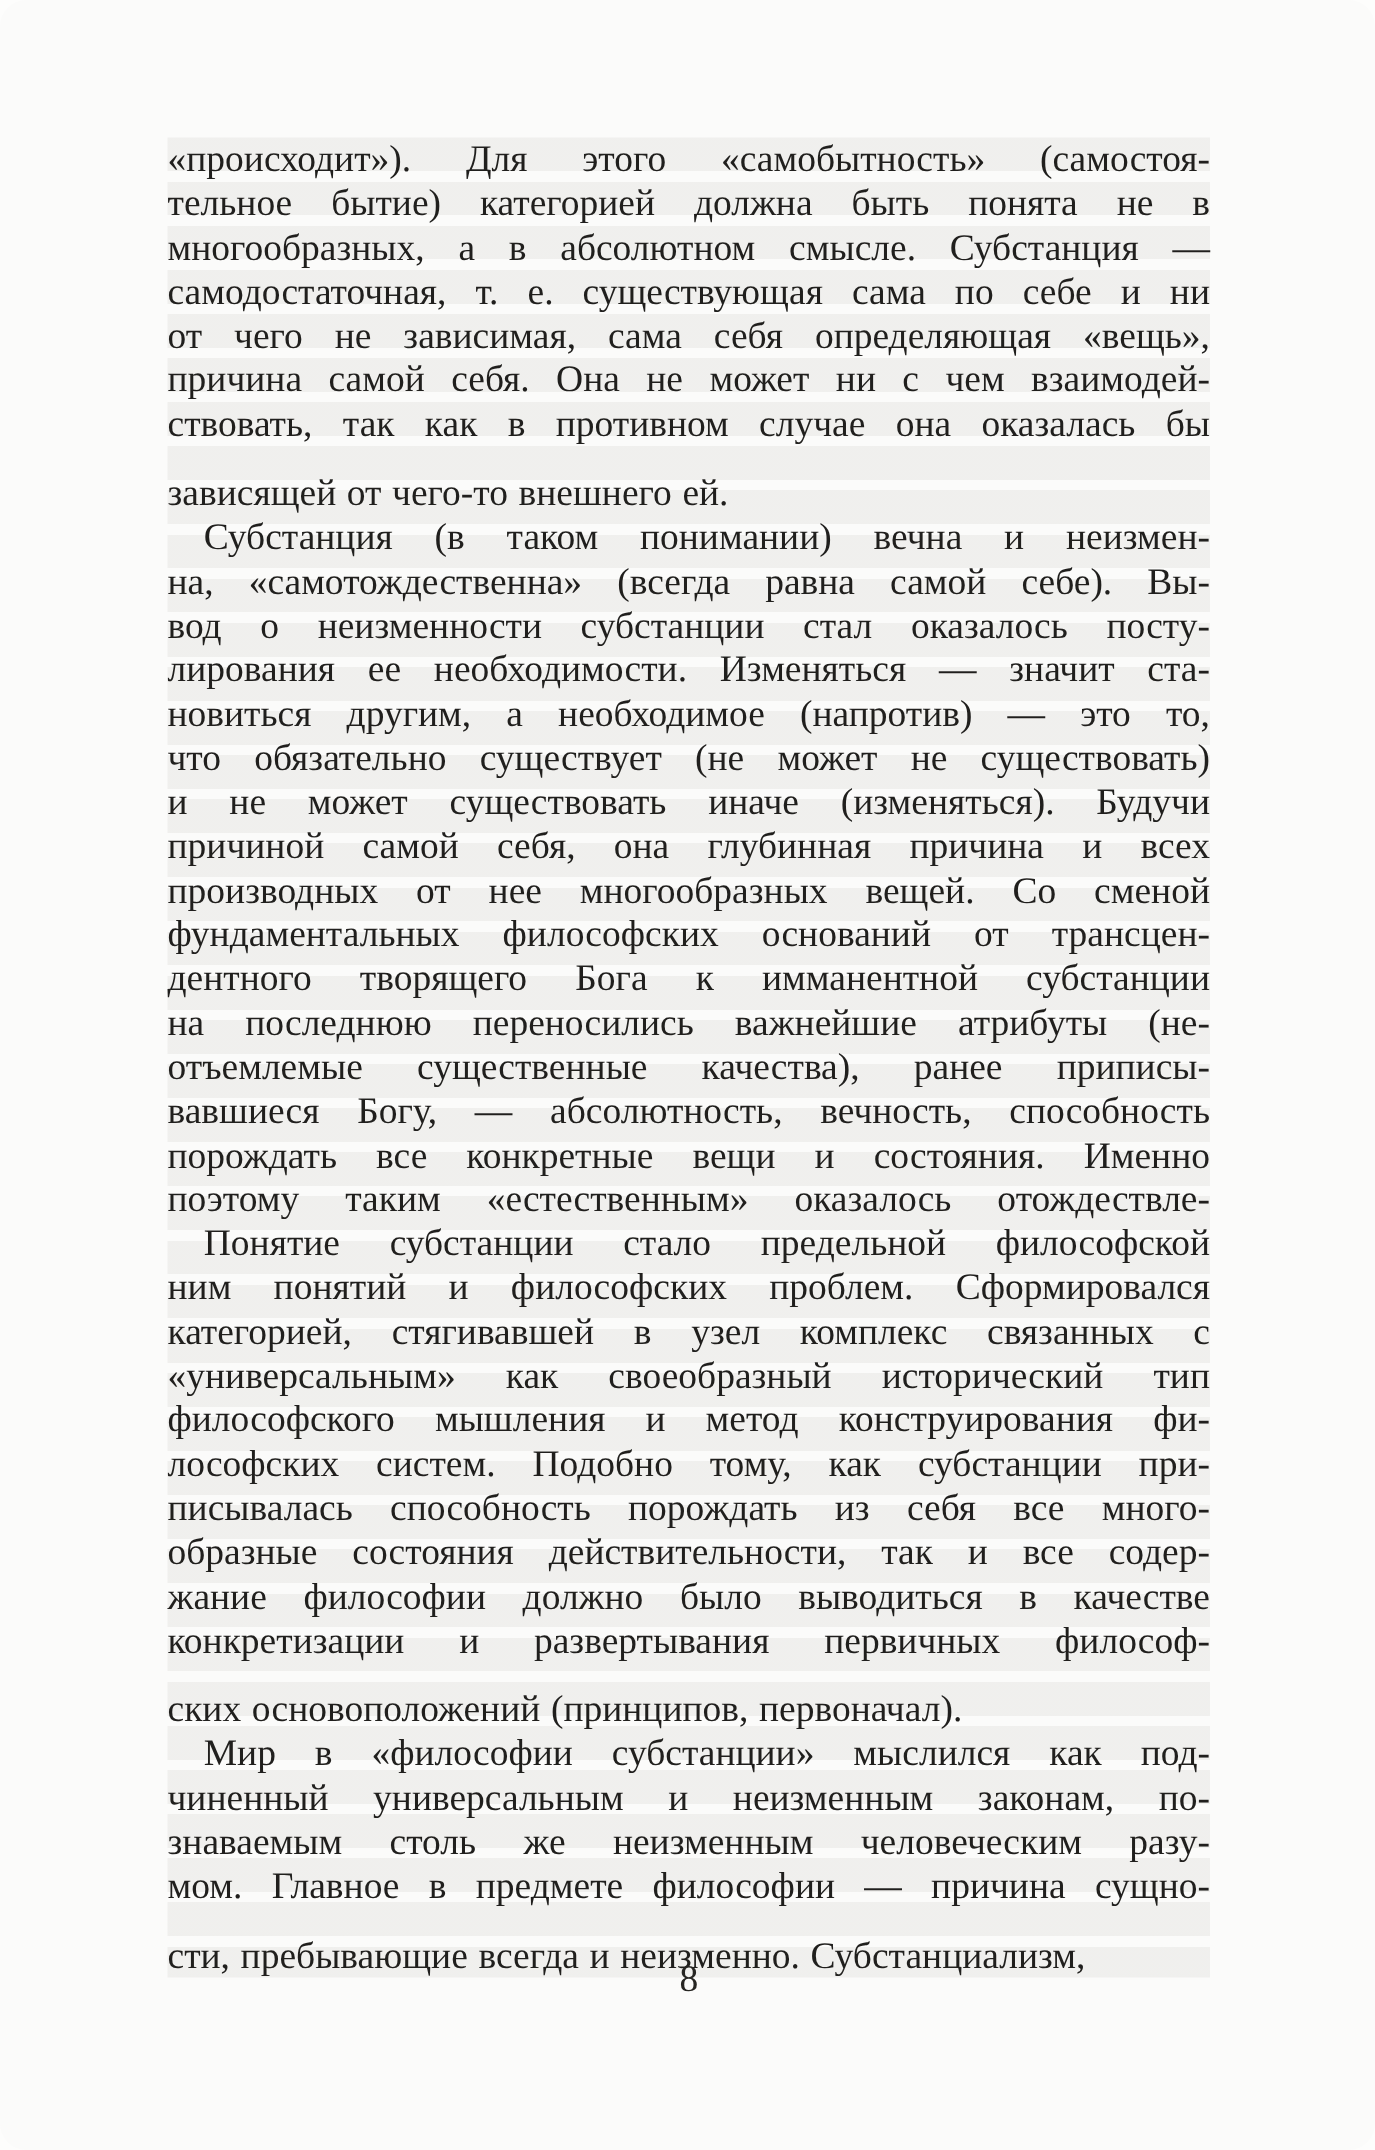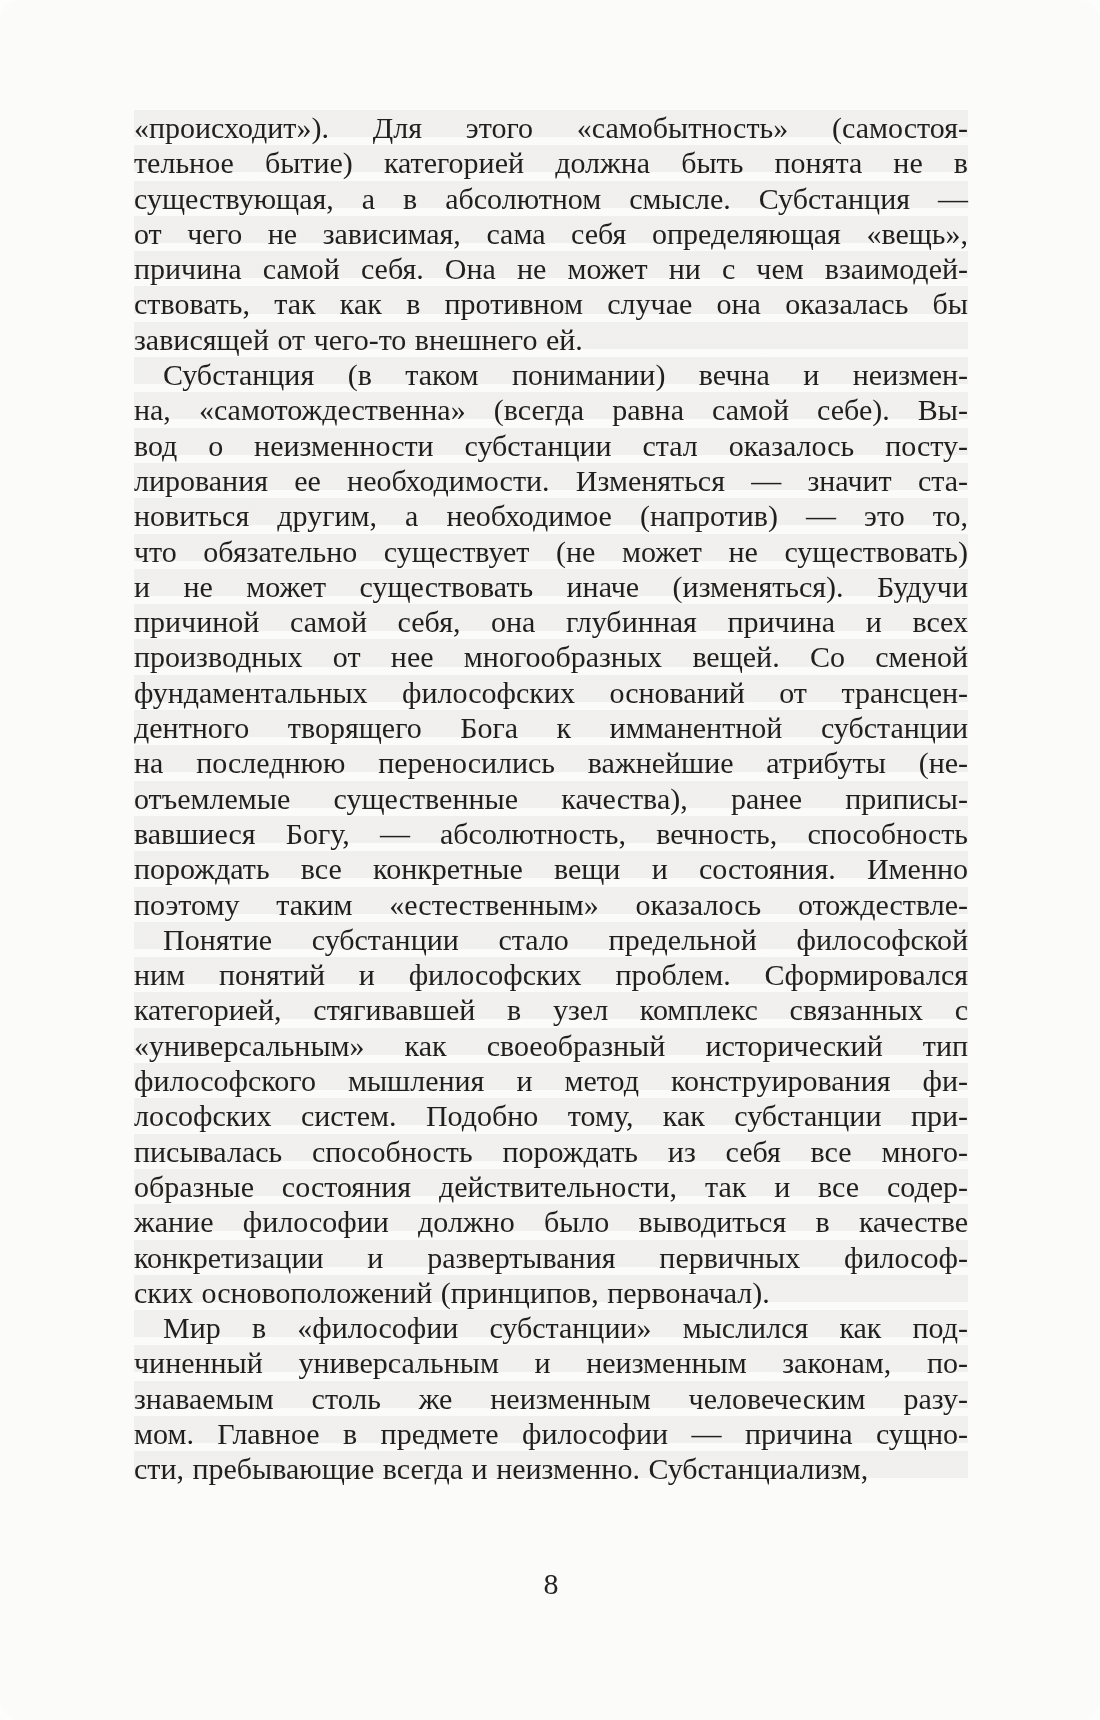--- a/index.html
+++ b/index.html
@@ -38,20 +38,21 @@
   .line {
     font-size: 30px;
     line-height: 35.3px;
     text-align: justify;
     text-align-last: justify;
     color: #201f1d;
     word-spacing: 1px;
   }
   .line.last {
     text-align-last: left;
+    margin-top: 20px;
   }
   .line.indent {
     text-indent: 29px;
   }
   .page-number {
     position: absolute;
     left: 134px;
     top: 1566px;
     width: 834px;
     text-align: center;
@@ -60,21 +61,22 @@
     color: #262522;
   }
 </style>
 </head>
 <body>
 
 <div class="page">
   <main class="text-block">
       <div class="line">«происходит»). Для этого «самобытность» (самостоя-</div>
       <div class="line">тельное бытие) категорией должна быть понята не в</div>
-      <div class="line">существующая, а в абсолютном смысле. Субстанция —</div>
+      <div class="line">многообразных, а в абсолютном смысле. Субстанция —</div>
+      <div class="line">самодостаточная, т. е. существующая сама по себе и ни</div>
       <div class="line">от чего не зависимая, сама себя определяющая «вещь»,</div>
       <div class="line">причина самой себя. Она не может ни с чем взаимодей-</div>
       <div class="line">ствовать, так как в противном случае она оказалась бы</div>
       <div class="line last">зависящей от чего-то внешнего ей.</div>
       <div class="line indent">Субстанция (в таком понимании) вечна и неизмен-</div>
       <div class="line">на, «самотождественна» (всегда равна самой себе). Вы-</div>
       <div class="line">вод о неизменности субстанции стал оказалось посту-</div>
       <div class="line">лирования ее необходимости. Изменяться — значит ста-</div>
       <div class="line">новиться другим, а необходимое (напротив) — это то,</div>
       <div class="line">что обязательно существует (не может не существовать)</div>

